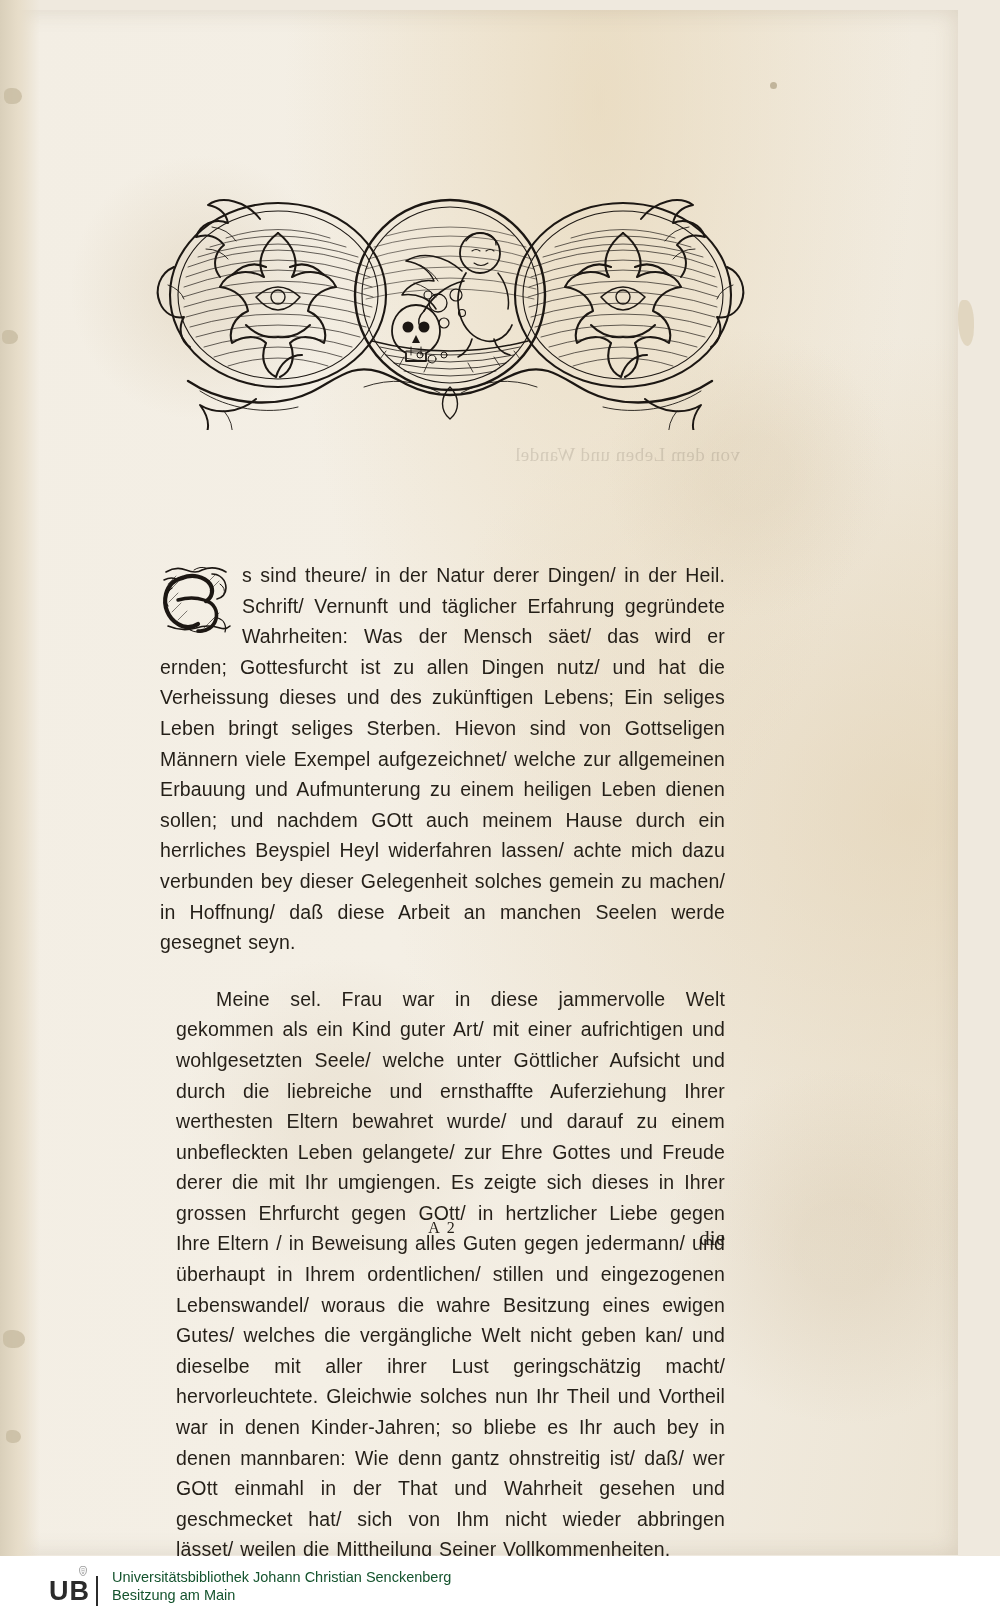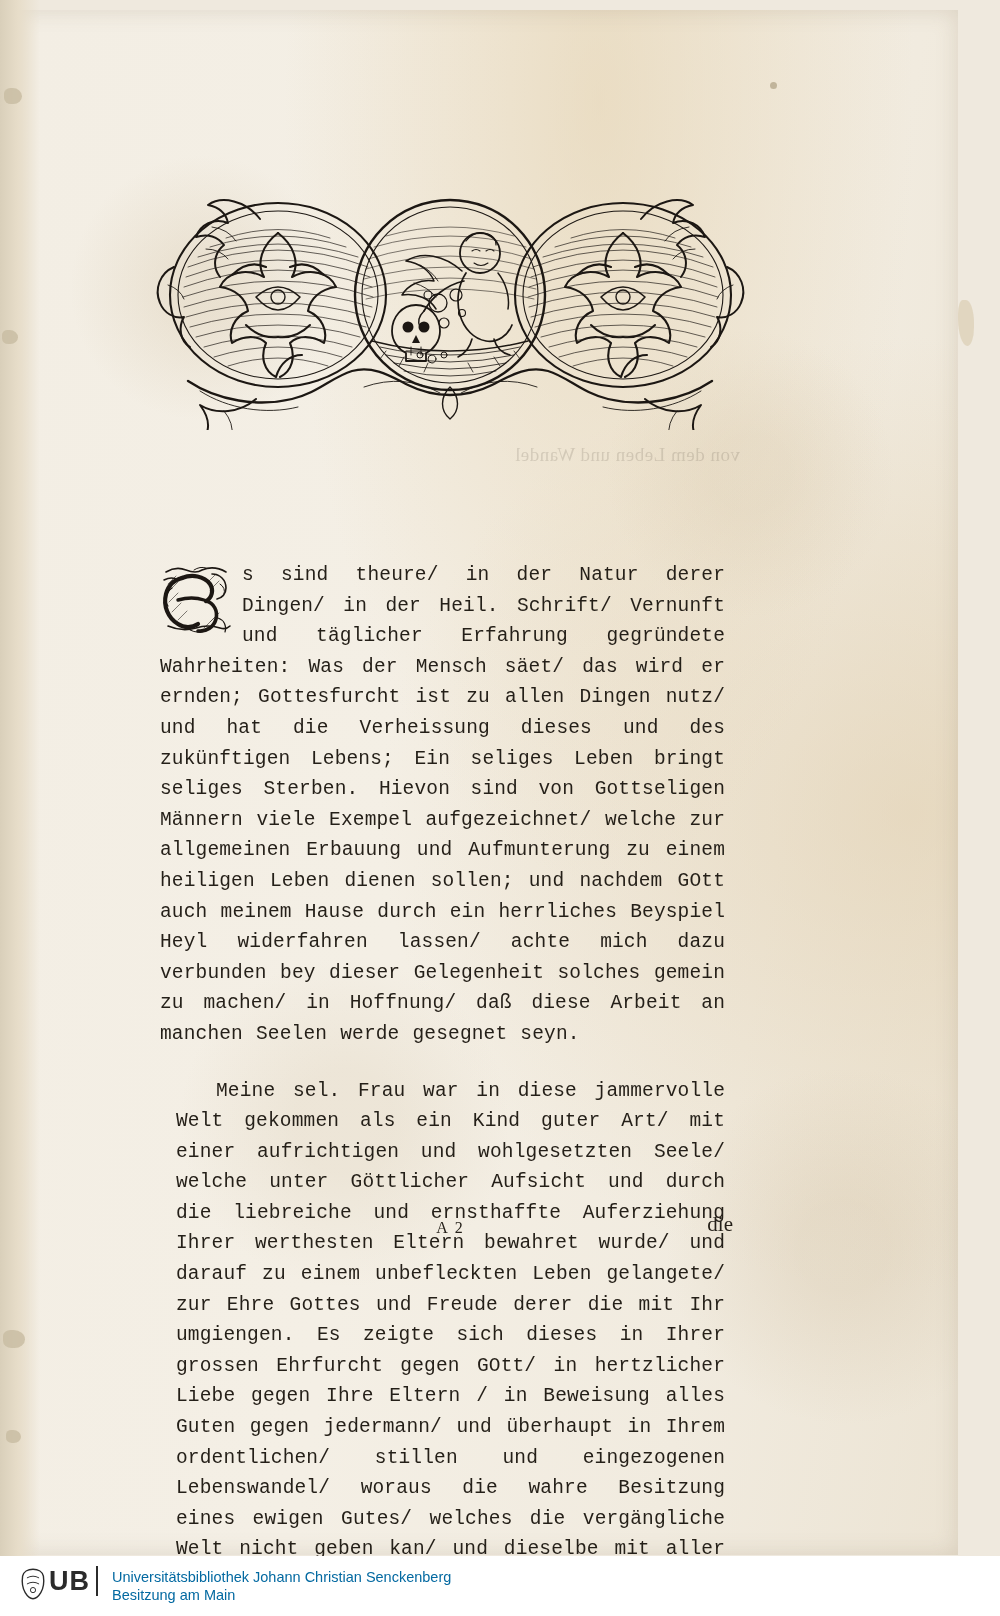--- a/index.html
+++ b/index.html
@@ -105,21 +105,21 @@
 
   
   .textblock {
     position: absolute;
     left: 160px;
     top: 560px;
     width: 565px;
   }
   .para {
     color: #241f18;
-    font-family: Liberation Mono, monospace;
+    font-family: Liberation Sans, sans-serif;
     font-size: 19.5px;
     line-height: 30.6px;
     text-align: justify;
     text-justify: inter-word;
     letter-spacing: 0.15px;
     word-spacing: 1.2px;
   }
   .para.p1 { margin: 0; }
   .para.p2 { margin: 26px 0 0 16px; text-indent: 40px; }
 
@@ -129,25 +129,25 @@
     width: 74px;
     height: 74px;
     margin: 2px 8px 0 0;
     position: relative;
   }
   .dropcap svg { display: block; }
 
   
   .sig-row {
     position: absolute;
-    left: 168px;
+    left: 160px;
     top: 1219px;
     width: 565px;
     display: flex;
-    align-items: flex-end;
+    align-items: center;
     color: #241f18;
     font-family: "Liberation Serif", serif;
     font-size: 17px;
   }
   .sig-mark {
     margin: 0 auto;
     letter-spacing: 2px;
     font-size: 16px;
   }
   .catchword {
@@ -167,41 +167,42 @@
     background: #ffffff;
     display: flex;
     align-items: center;
   }
   .ub-logo {
     width: 78px;
     height: 40px;
     margin-left: 20px;
     position: relative;
     display: flex;
-    align-items: flex-start;
+    align-items: flex-end;
+    flex-direction: column;
   }
   .ub-crest {
     width: 30px; height: 36px;
   }
   .ub-letters {
     font-family: "Liberation Sans", sans-serif;
     font-weight: bold;
     font-size: 27px;
     color: #2b2b2b;
     letter-spacing: 1px;
     margin-left: 3px;
     border-right: 2px solid #2b2b2b;
     padding-right: 6px;
     line-height: 30px;
   }
   .footer-text {
     margin-left: 14px;
     font-family: "Liberation Sans", sans-serif;
     font-size: 14.5px;
-    color: #0369a1;
+    color: #14532d;
     line-height: 18px;
   }
   .footer-text div { white-space: nowrap; }
 </style>
 </head>
 <body>
 
 <div class="scan">
 
   <div class="page-sheet"></div>

